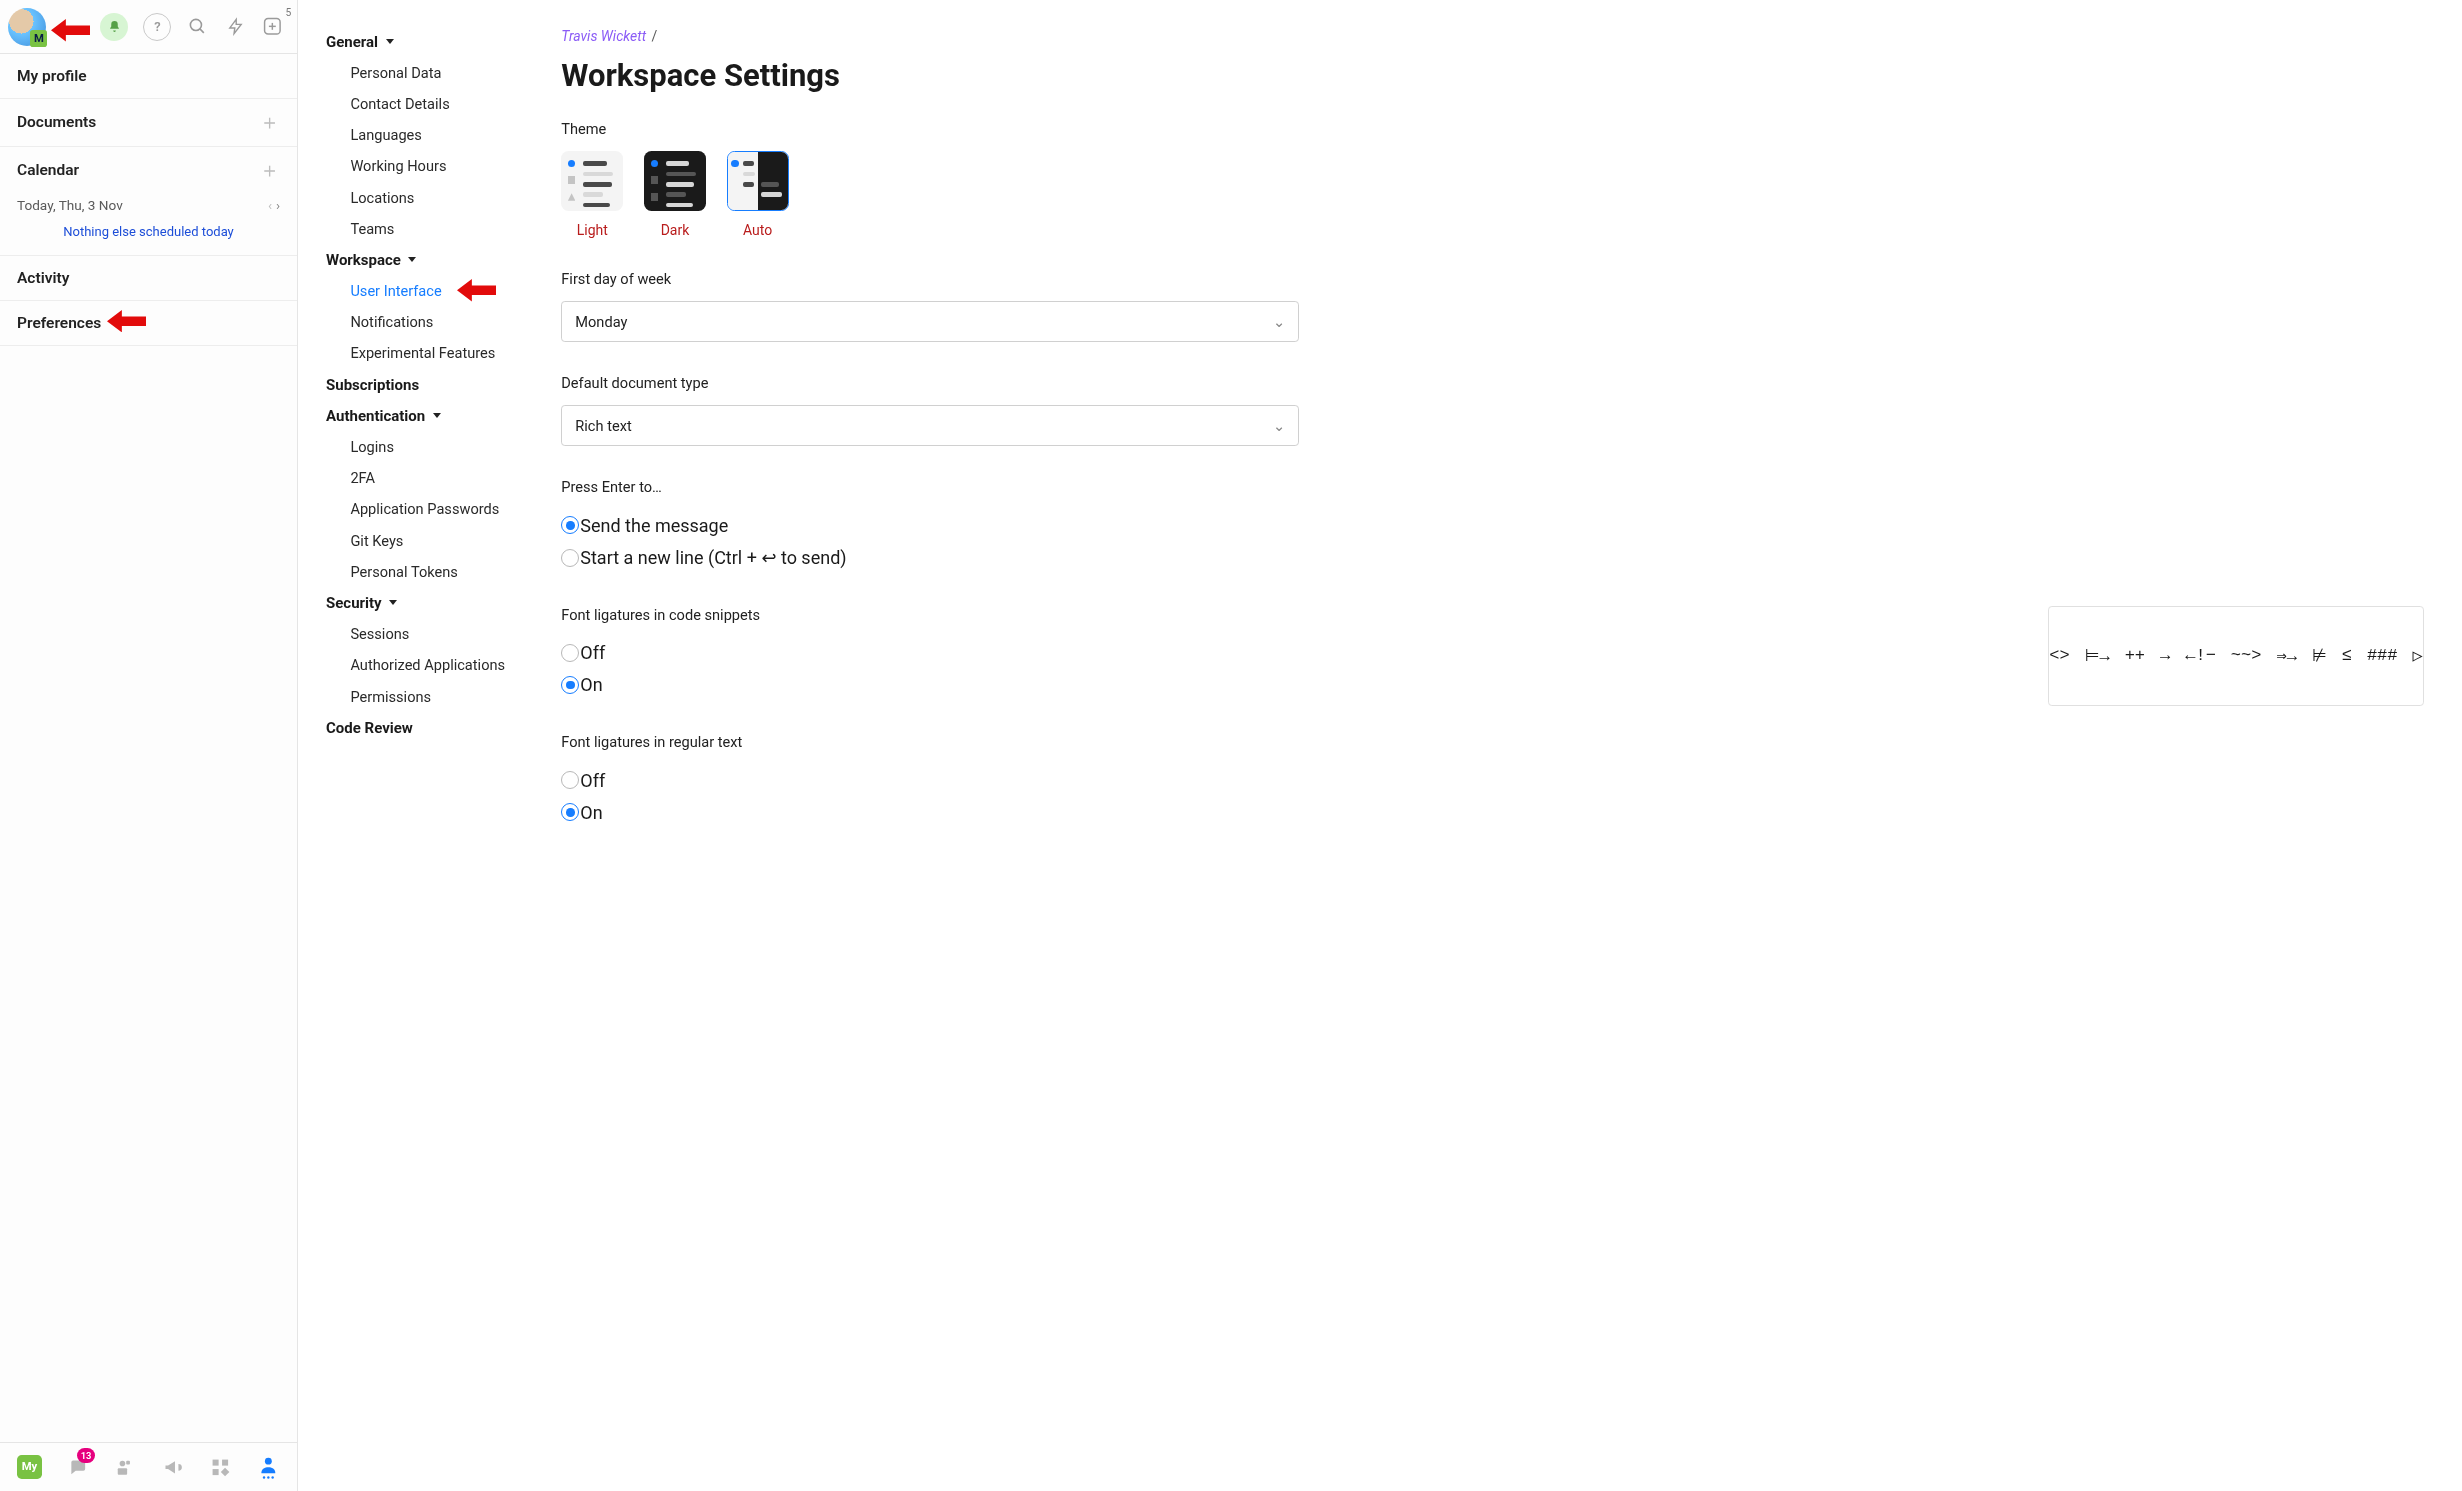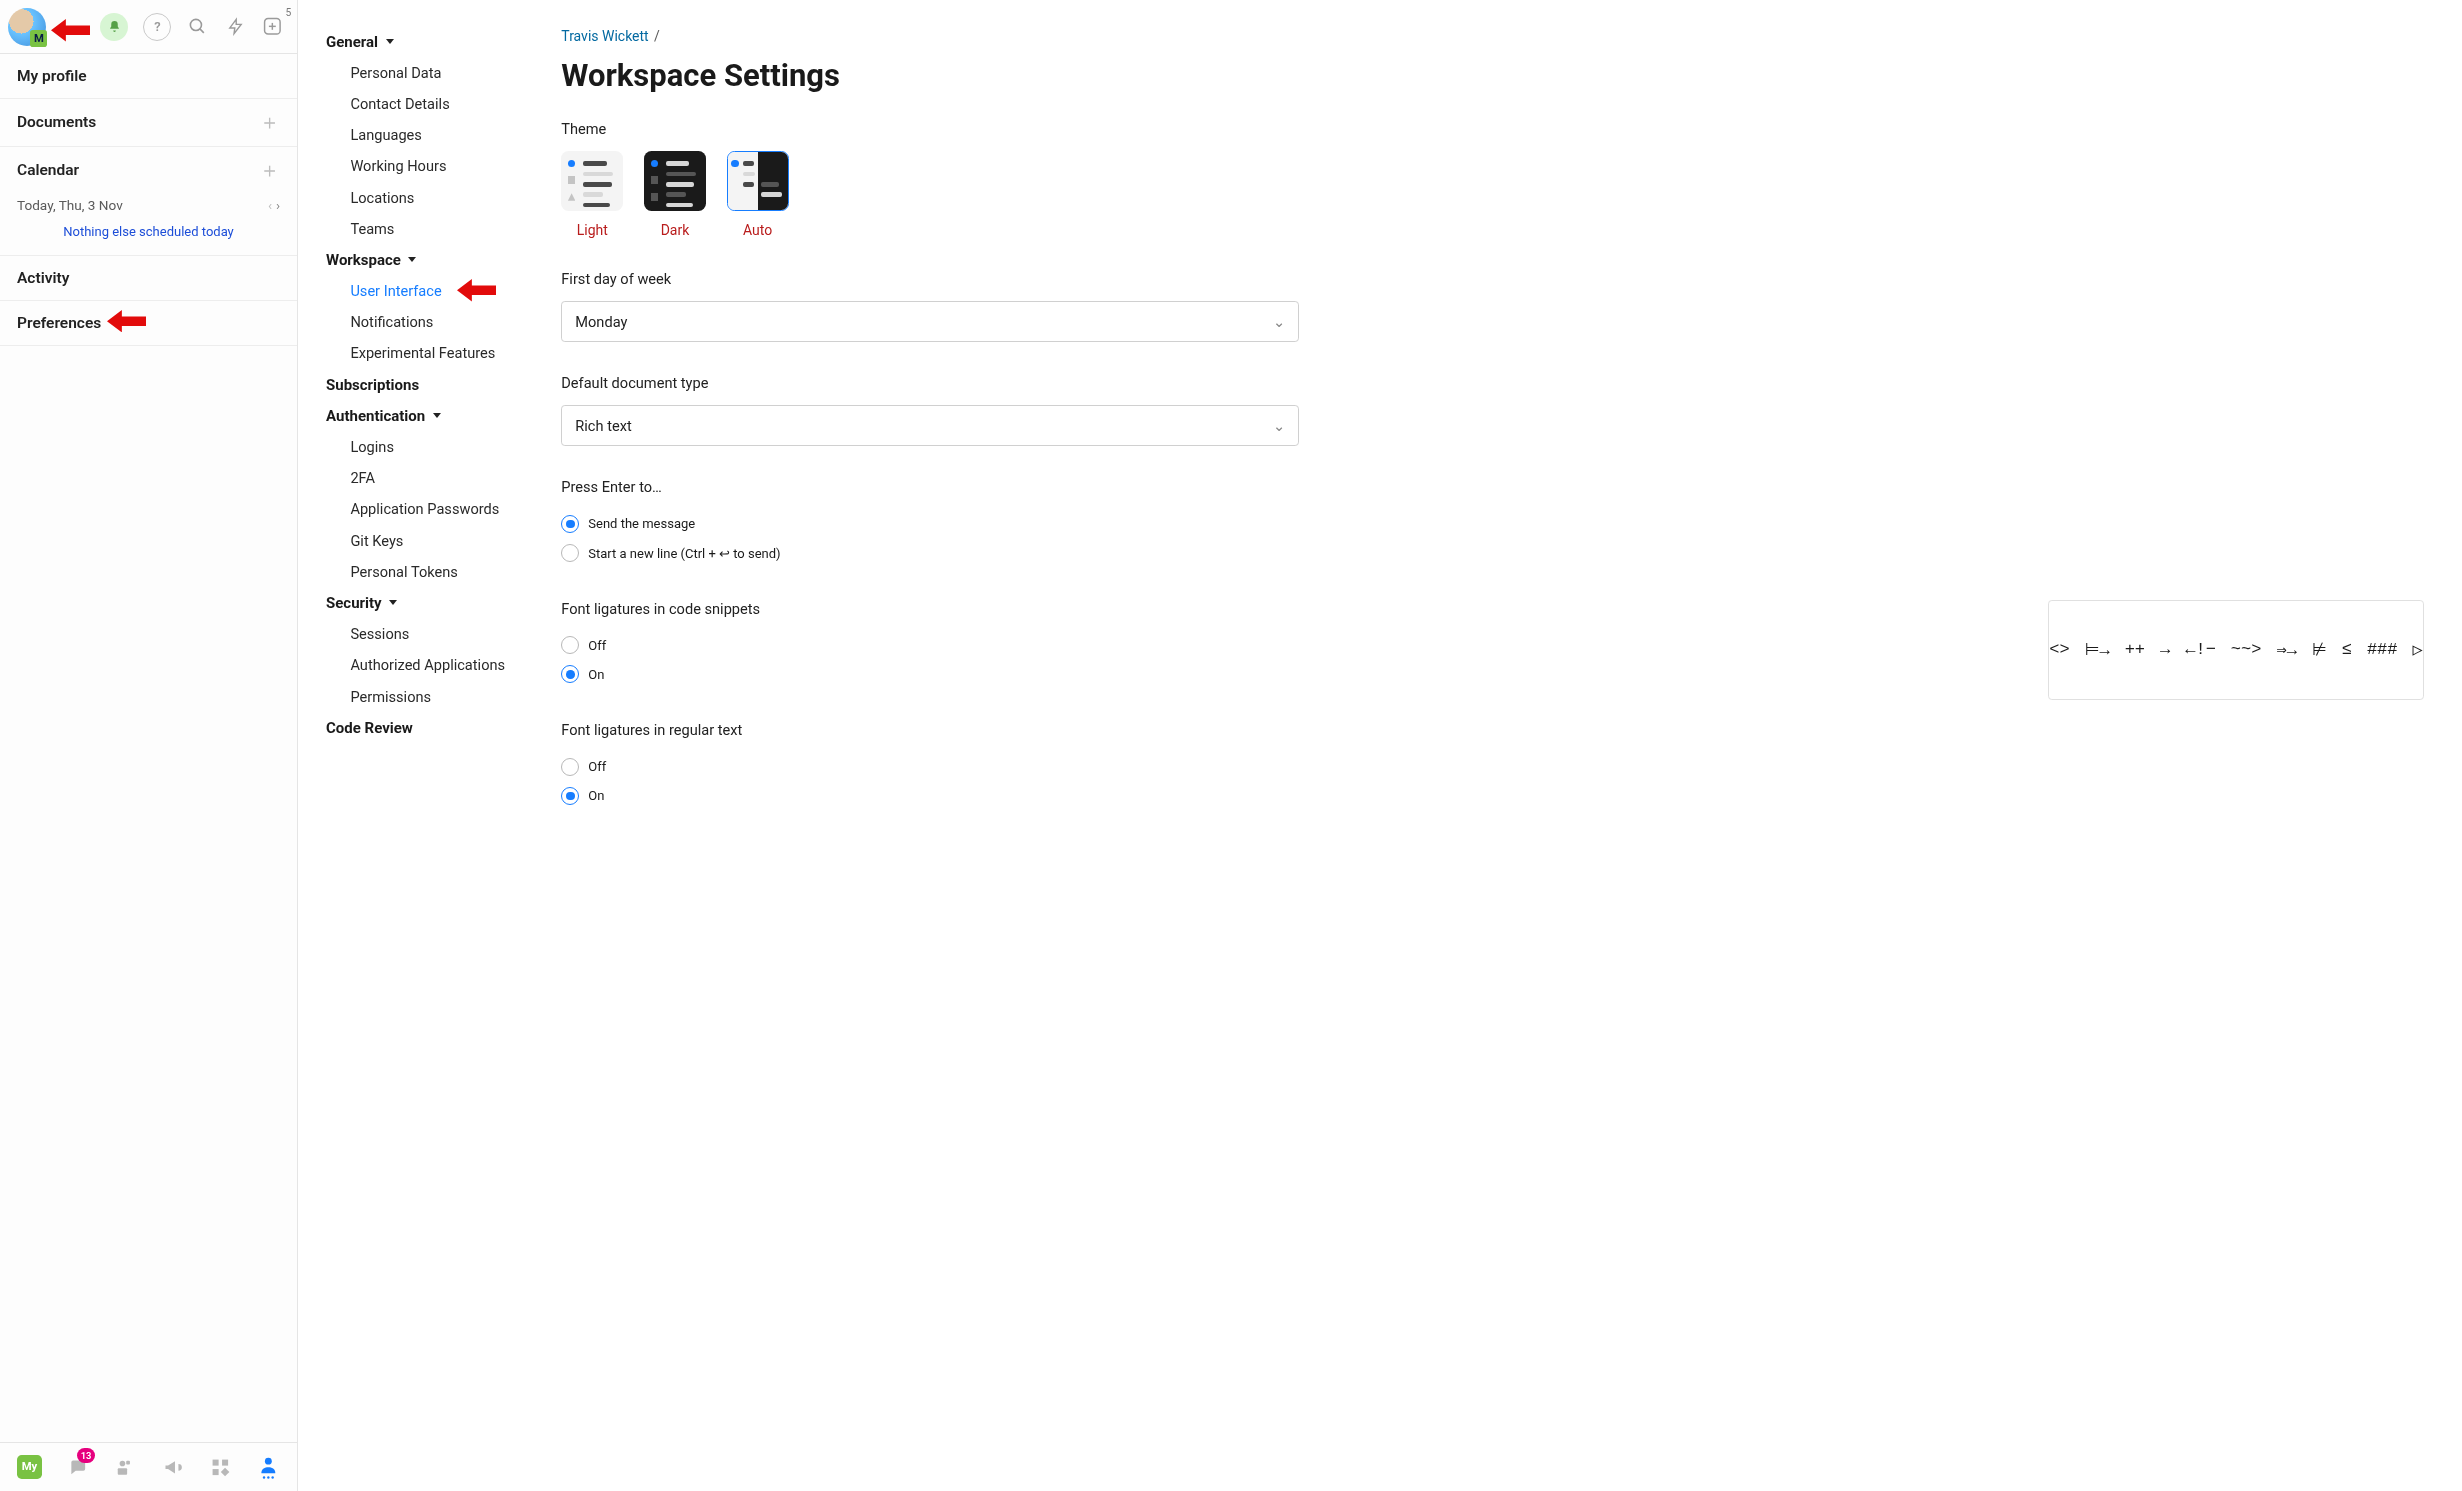--- a/index.html
+++ b/index.html
@@ -69,21 +69,21 @@
 .theme-thumb.dark .lines .s, .theme-thumb.auto .half.d .lines .s { background: #555; }
 .theme-thumb .side-ic { position: absolute; left: 5.6px; display: flex; flex-direction: column; gap: 9.4px; top: 7.5px; }
 .theme-thumb .side-ic span { width: 7.5px; height: 7.5px; background: #c4c4c4; display:block; }
 .theme-thumb.dark .side-ic span { background: #555; }
 .theme-thumb .side-ic .bl { background: #167dff; border-radius: 50%; }
 .theme-card .lab { font-size: 14px; color: #b91c1c; }
 
 .select { width: 100%; max-width: 738px; height: 41px; border: 0.9px solid #d0d0d0; border-radius: 3.8px; display: flex; align-items: center; justify-content: space-between; padding: 0 13px; font-size: 14.6px; color: #222; background:#fff; }
 .select .chev { color: #888; }
 
-.radio-row { display: flex; align-items: center; gap: 9px; padding: 5.6px 0; font-size: 13px; }
+.radio-row { display: flex; align-items: center; gap: 1px; padding: 5.6px 0; font-size: 18px; }
 .radio { width: 18px; height: 18px; border: 1.9px solid #b8b8b8; border-radius: 50%; display: inline-flex; align-items: center; justify-content: center; }
 .radio.checked { border-color: #167dff; }
 .radio.checked .d { width: 8.5px; height: 8.5px; border-radius: 50%; background: #167dff; }
 
 .ligature-card { position: absolute; right: 0; top: 0; width: 376px; height: 100px; border: 0.9px solid #e0e0e0; border-radius: 3.8px; display: flex; align-items: center; justify-content: center; gap: 15px; color: #1a1a1a; font-size: 17px; font-family: "Courier New", monospace; }
 .rel { position: relative; }
 </style>
 </head>
 <body>
 
@@ -248,21 +248,21 @@
   <div class="child">Authorized Applications</div>
   <div class="child">Permissions</div>
 
   <div class="grp">
       <span>Code Review</span>
     </div>
 </div>
 
 <div class="main">
   <div class="breadcrumb">
-    <a style="color:#0369a1; text-decoration:none;">Travis Wickett</a>
+    <a style="color:#8b5cf6; text-decoration:none;font-style:italic;">Travis Wickett</a>
     <span class="slash">/</span>
   </div>
   <h1>Workspace Settings</h1>
 
   <div class="block">
     <div class="section-label">Theme</div>
     <div class="theme-row">
       <div class="theme-card">
         <div class="theme-thumb light">
           <div class="side-ic">

